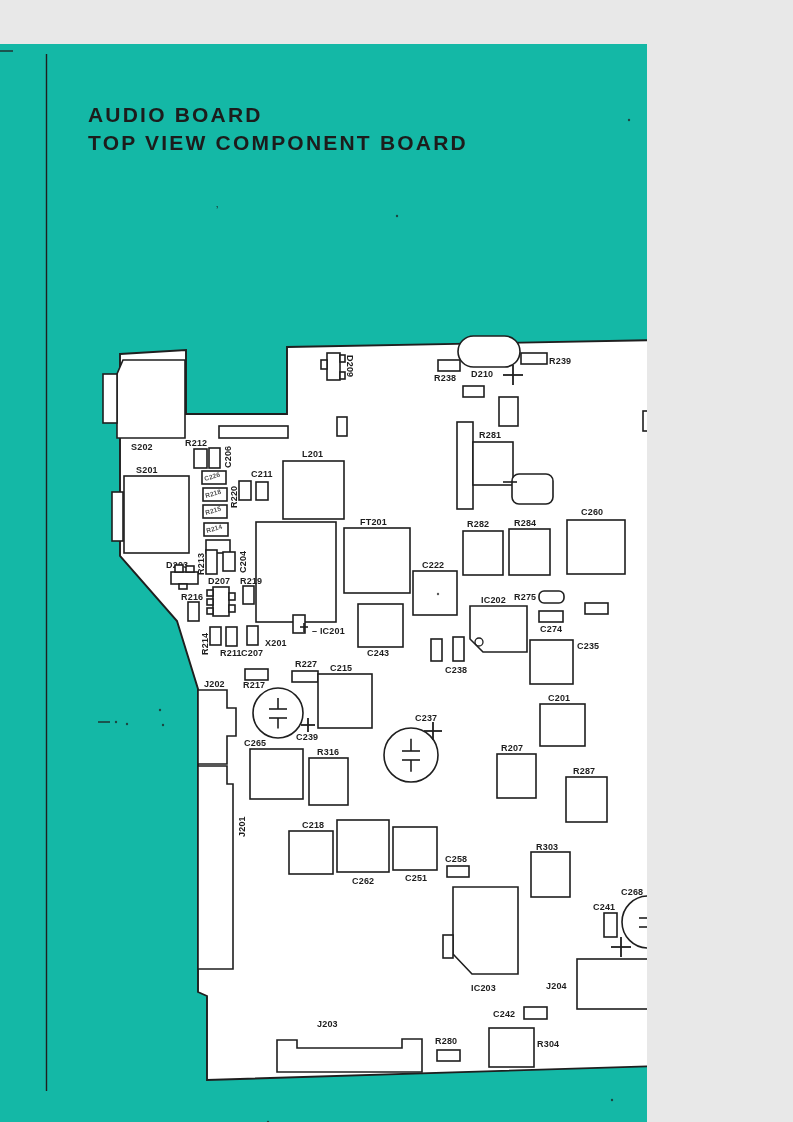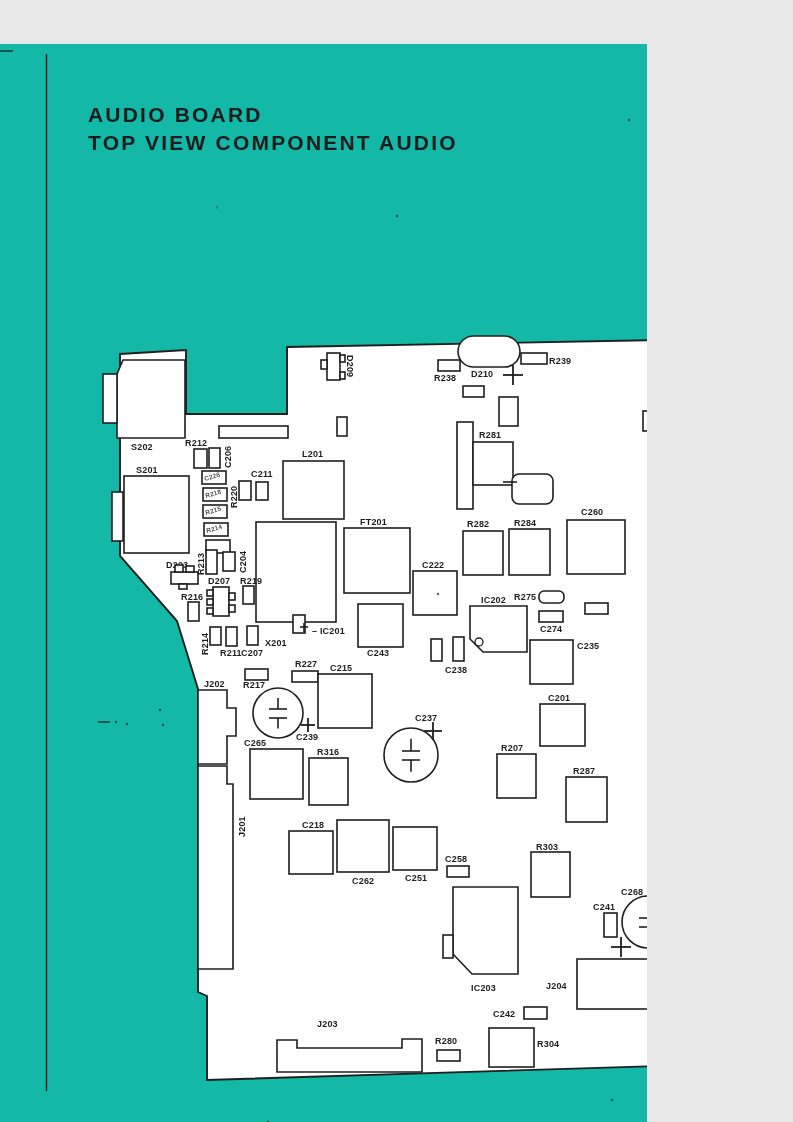--- a/index.html
+++ b/index.html
@@ -13,21 +13,21 @@
            fill:#1d1d1d;letter-spacing:.2px;}
   svg text.inner{font-size:6.5px;opacity:.8;}
   svg text.speck{font-weight:normal;font-size:10px;}
 </style>
 </head>
 <body>
 
 <div class="page">
   <div class="title">
     <div>AUDIO BOARD</div>
-    <div>TOP VIEW COMPONENT AUDIO</div>
+    <div>TOP VIEW COMPONENT BOARD</div>
   </div>
   <svg id="diagram" width="793" height="1122" viewBox="0 0 793 1122">
       <line x1="46.5" y1="10" x2="46.5" y2="1047" stroke="#1f1f1f" stroke-width="1.4"></line>
       <line x1="98" y1="678" x2="110" y2="678" stroke="#1f1f1f" stroke-width="1.3"></line>
       <line x1="0" y1="7" x2="13" y2="7" stroke="#1f1f1f" stroke-width="1.3"></line>
       <polygon points="120,310 186,306 186,370 287,370 287,303 662,296 662,395 672,395 672,447 678,447 678,810 690,810 690,1021 207,1036 207,952 198,948 198,645 177,577 120,512" fill="#ffffff" stroke="#1f1f1f" stroke-width="1.9"></polygon>
       <polygon points="123,316 185,316 185,394 117,394 117,330" fill="#fff" stroke="#1f1f1f" stroke-width="1.6"></polygon>
       <text x="131" y="406">S202</text>
       <rect x="103" y="330" width="14" height="49" rx="0" fill="#fff" stroke="#1f1f1f" stroke-width="1.6"></rect>
       <rect x="124" y="432" width="65" height="77" rx="0" fill="#fff" stroke="#1f1f1f" stroke-width="1.6"></rect>

